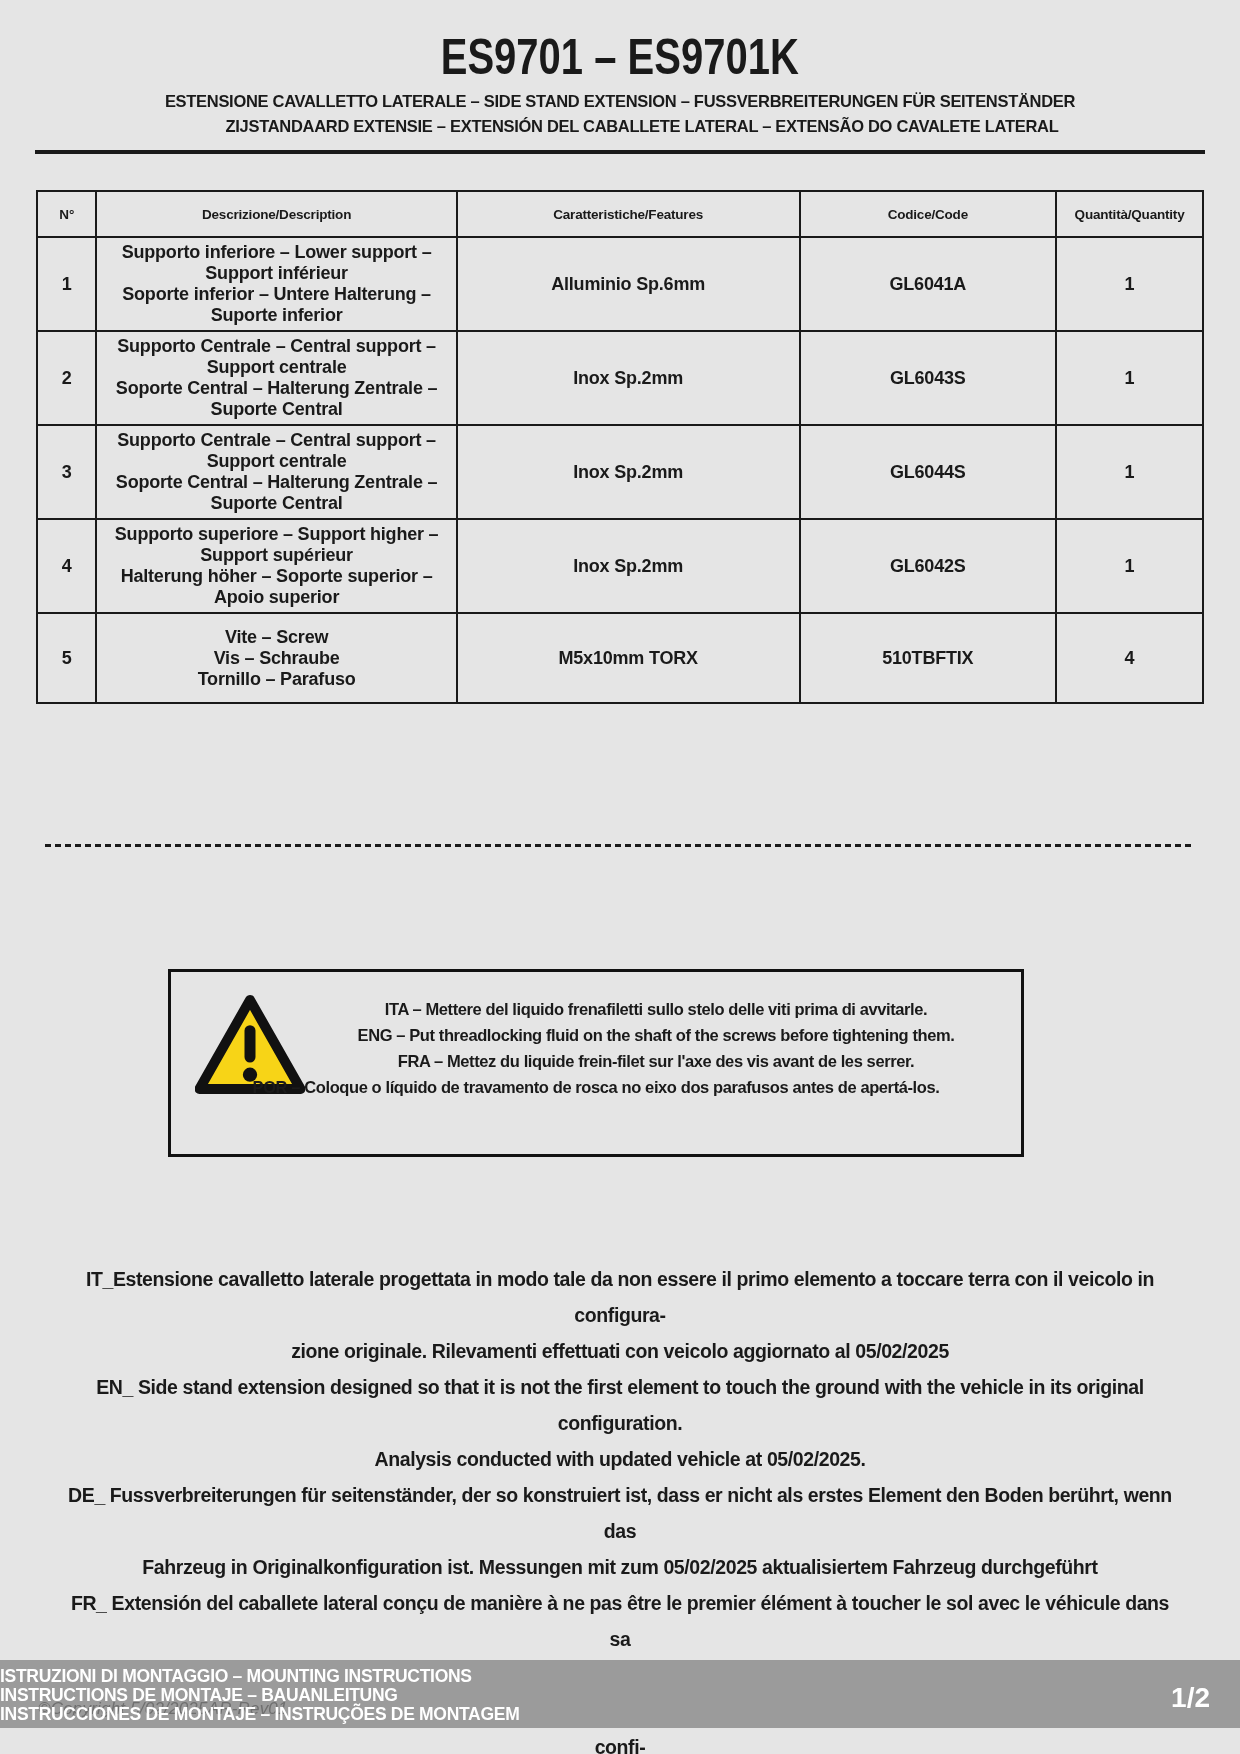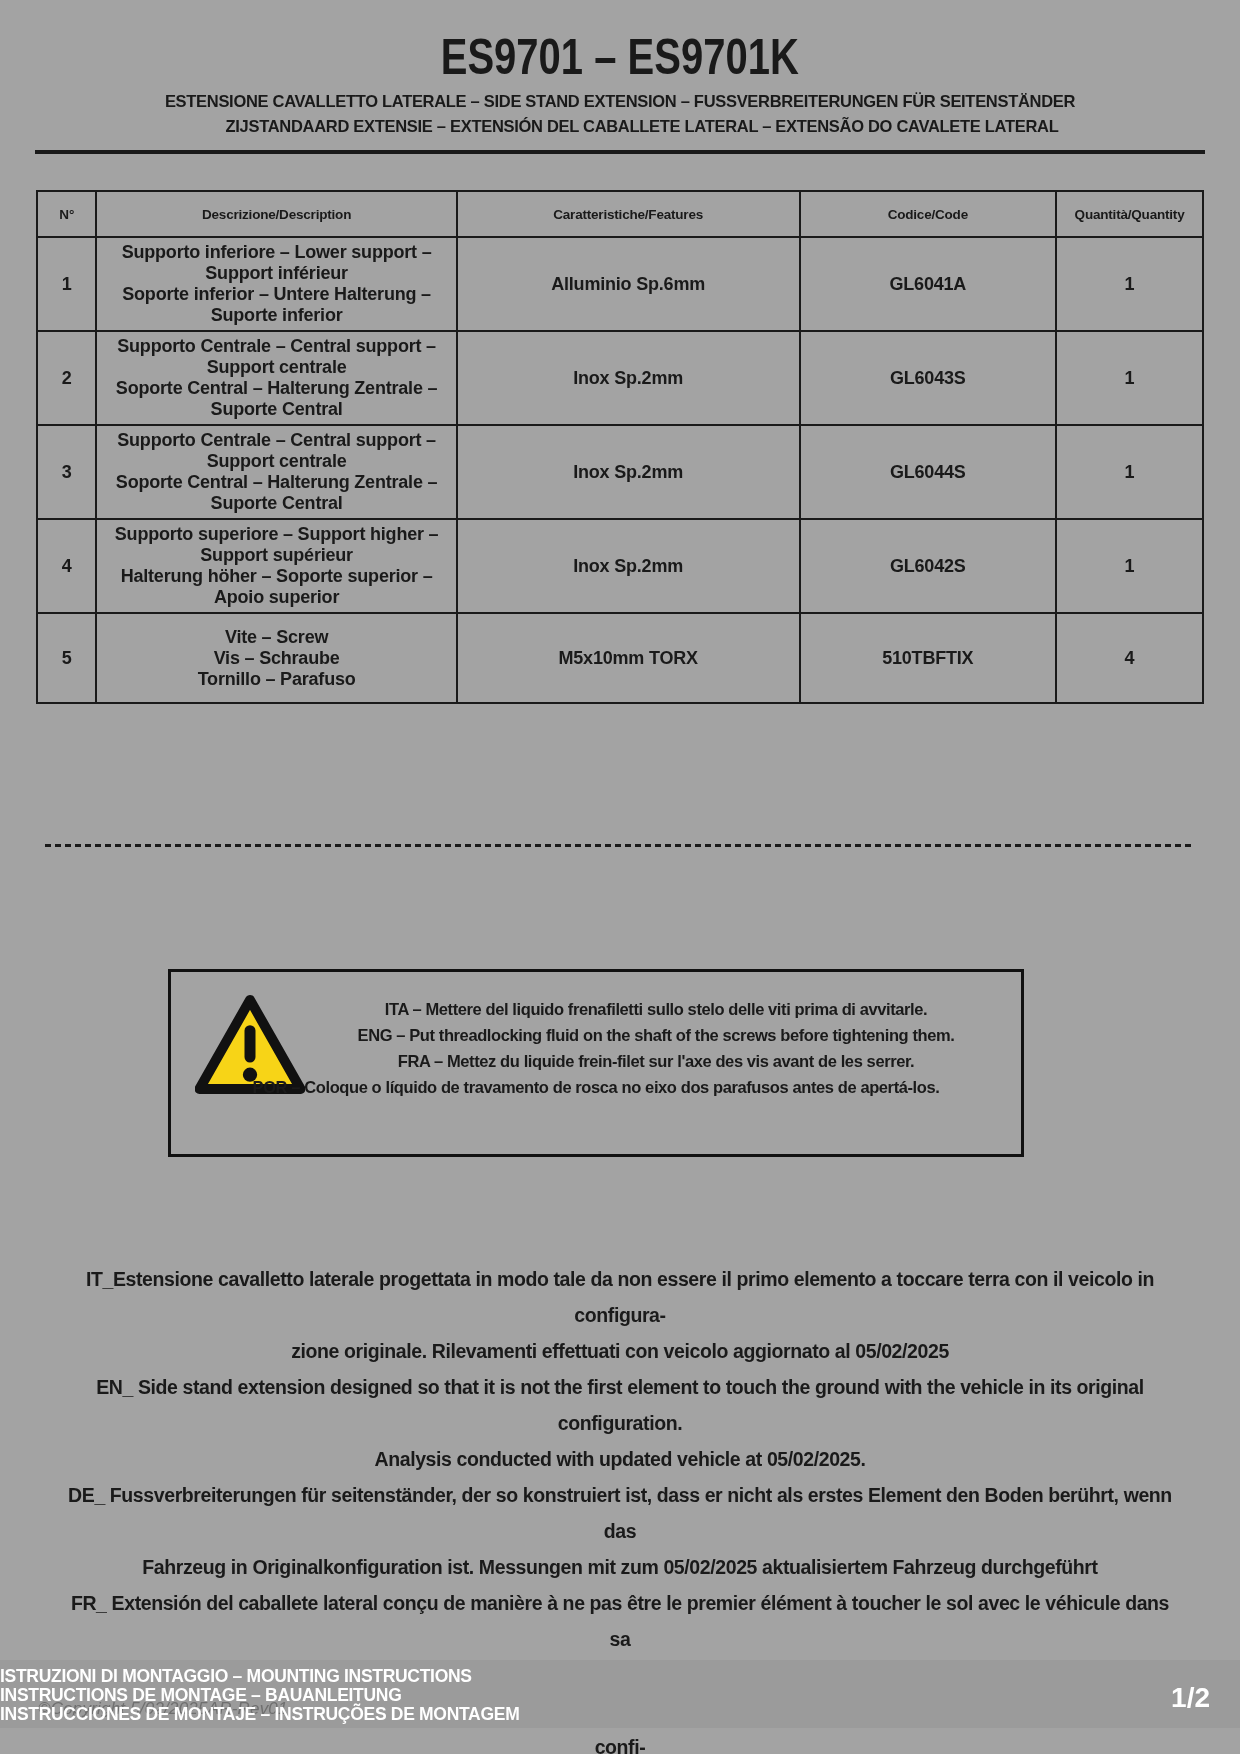--- a/index.html
+++ b/index.html
@@ -1,21 +1,21 @@
 <!DOCTYPE html>
 <html><head>
 <meta charset="utf-8">
 <style>
   * { box-sizing: border-box; }
   html, body { margin: 0; padding: 0; background: #ffffff; }
   .page {
     position: relative;
     width: 1240px;
     height: 1754px;
-    background: #a3a3a3;
+    background: #e5e5e5;
     font-family: "Liberation Sans", sans-serif;
     color: #1a1a1a;
     overflow: hidden;
   }
 
   
   .header { text-align: center; padding-top: 28px; }
   .title {
     display: inline-block;
     font-size: 50px;
@@ -259,19 +259,19 @@
 configuration d'origine. Enquêtes réalisées avec véhicule mis à jour au 05/02/2025</p>
     <p class="note">ES_ Extensión del caballete lateral diseñado de tal manera que no sea el primer elemento en tocar tierra con el vehículo en la confi-
 guración original. Mediciones efectuadas con el vehículo actualizado al 05/02/2025</p>
 
   </div>
 
   <div class="footer-bar">
     <div class="footer-copyright">©Copyright 5/02/2025AR-Rev01</div>
     <div class="footer-center">
       <div>ISTRUZIONI DI MONTAGGIO  –  MOUNTING INSTRUCTIONS</div>
-      <div>INSTRUCTIONS DE MONTAGE – BAUANLEITUNG</div>
+      <div>INSTRUCTIONS DE MONTAJE – BAUANLEITUNG</div>
       <div>INSTRUCCIONES DE MONTAJE – INSTRUÇÕES DE MONTAGEM</div>
     </div>
     <div class="footer-page">1/2</div>
   </div>
 
 </div>
 
 </body></html>

